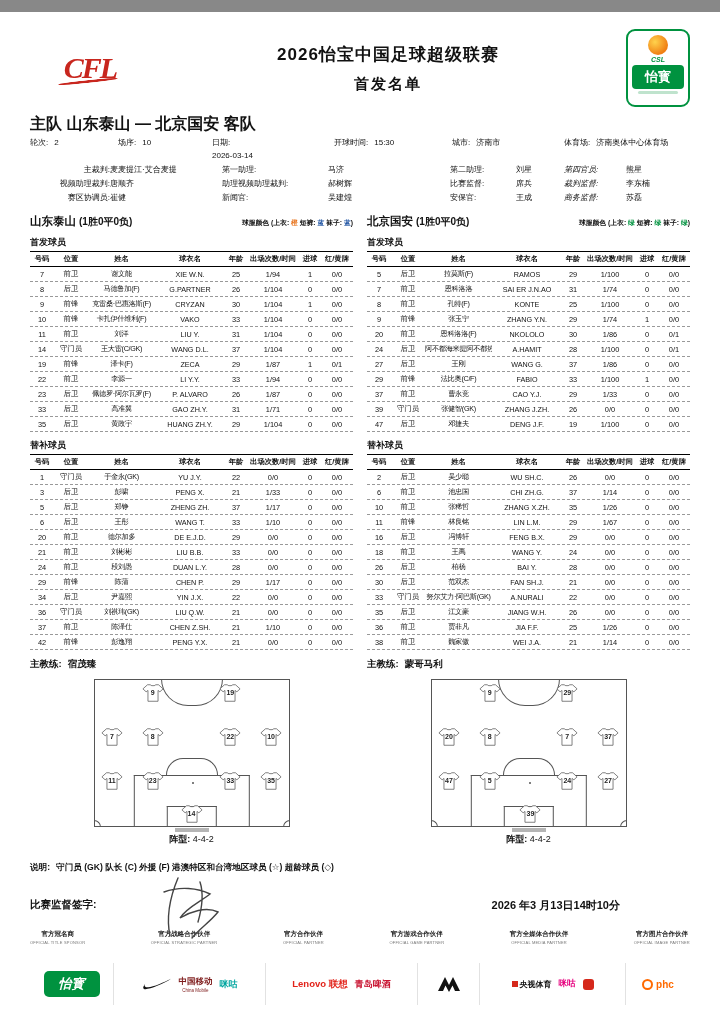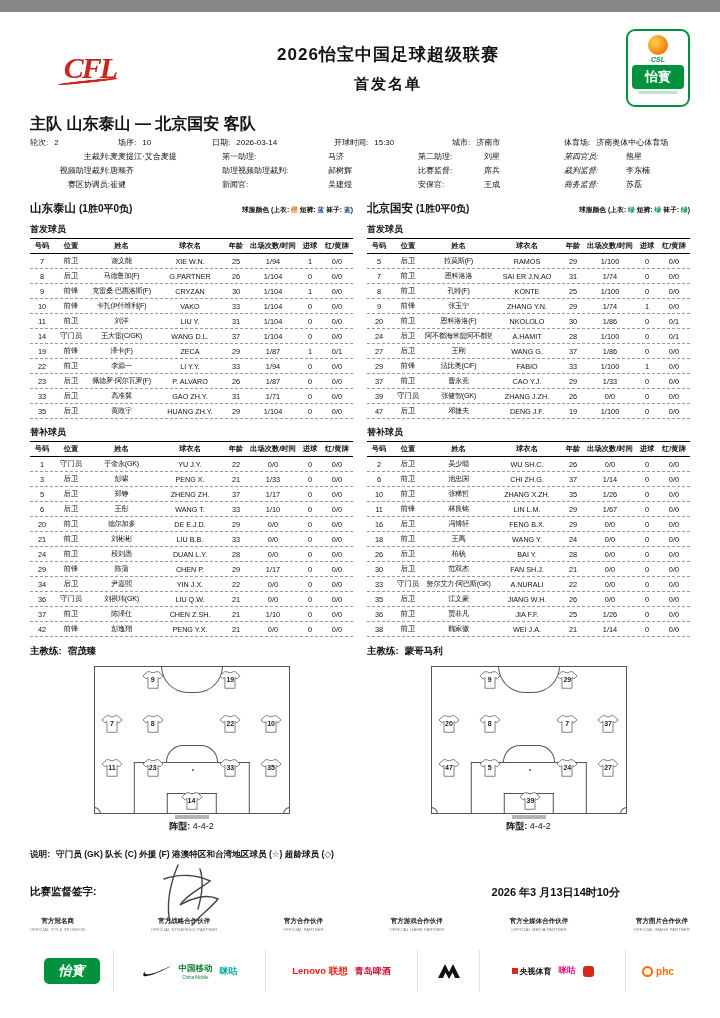--- a/index.html
+++ b/index.html
@@ -22,25 +22,25 @@
   .csl-word { font-size:7px; font-weight:bold; color:#00923f; font-style:italic; margin-top:1px;}
   .csl-band { margin-top:2px; width:52px; height:24px; background:#00923f; border-radius:4px; color:#fff; font-weight:bold; font-size:13px; text-align:center; line-height:24px; }
   .csl-tiny { margin-top:2px; width:40px; height:3px; background:#bfe3cd; border-radius:2px; }
   
   .matchup { font-size:16px; font-weight:bold; margin-top:4px; }
   .orow { display:flex; font-size:8px; line-height:13px; margin-top:1px; }
   .orow .pair { display:flex; }
   .plabel { color:#111; }
   .pvalue { color:#111; }
   .orow1 .pair:nth-child(1){width:88px;} .orow1 .pair:nth-child(2){width:94px;}
-  .orow1 .pair:nth-child(3){width:122px;} .orow1 .pair:nth-child(4){width:118px;}
+  .orow1 .pair:nth-child(3){width:122px;flex-direction:column;} .orow1 .pair:nth-child(4){width:118px;}
   .orow1 .pair:nth-child(5){width:112px;} .orow1 .pair:nth-child(6){flex:1;}
   .orow1 .plabel { margin-right:6px; }
   .orowN .pair:nth-child(1){width:192px;} .orowN .pair:nth-child(2){width:196px;}
-  .orowN .pair:nth-child(3){width:146px;} .orowN .pair:nth-child(4){flex:1;}
+  .orowN .pair:nth-child(3){width:146px;justify-content:center;} .orowN .pair:nth-child(4){flex:1;}
   .orowN .pair:nth-child(1) .plabel{width:80px;text-align:right;} .orowN .pair:nth-child(2) .plabel{width:106px;}
   .orowN .pair:nth-child(3) .plabel{width:66px;} .orowN .pair:nth-child(4) .plabel{width:62px;font-style:italic;}
   
   .teams { display:flex; gap:14px; margin-top:10px; }
   .team-col { flex:1; min-width:0; }
   .team-head { display:flex; align-items:baseline; }
   .team-name { font-size:11.5px; font-weight:bold; }
   .team-record { font-size:10px; font-weight:bold; margin-left:3px; }
   .kit { margin-left:auto; font-size:6.8px; font-weight:bold; white-space:nowrap; }
   .kc { font-weight:bold; }
@@ -82,21 +82,21 @@
   .datetime { margin-left:auto; margin-right:70px; font-size:11px; font-weight:bold; }
   .partners { display:flex; justify-content:space-between; margin-top:8px; }
   .partner { text-align:center; }
   .p-cn { font-size:6.5px; font-weight:bold; color:#222; display:block; }
   .p-en { font-size:4px; color:#777; display:block; letter-spacing:.2px; margin-top:1px; }
   .sponsors { display:flex; align-items:center; margin-top:14px; height:50px; }
   .sp-cell { display:flex; align-items:center; justify-content:center; gap:7px; height:42px; border-right:1px solid #e2e2e2; }
   .sp-cell:last-child { border-right:none; }
   .sp1{width:84px;} .sp2{width:152px;} .sp3{width:152px;} .sp4{width:62px;} .sp5{width:146px;} .sp6{width:64px;}
   .yibao-mark { background:#00923f; color:#fff; border-radius:5px; width:56px; height:26px; font-weight:bold; font-style:italic; font-size:13px; text-align:center; line-height:26px; position:relative;}
-  .cm-block { text-align:center; color:#15803d; }
+  .cm-block { text-align:center; color:#7f1d1d; }
   .cm-main { font-size:8.5px; font-weight:bold; display:block; }
   .cm-sub { font-size:4.5px; display:block; }
   .migu { color:#00a6a0; font-weight:bold; font-size:9px; }
   .lenovo { color:#e2231a; font-weight:bold; font-size:9.5px; }
   .tsingtao { color:#c8102e; font-weight:bold; font-size:9px; }
   .cctv { font-size:8px; font-weight:bold; color:#111; display:flex; align-items:center; gap:2px;justify-content:flex-end;}
   .cctv i { width:6px; height:6px; background:#d5281b; display:inline-block; }
   .migu2 { color:#e6007e; font-weight:bold; font-size:8.5px; }
   .red-dot-logo { width:11px; height:11px; background:#d5281b; border-radius:3px; }
   .phc { display:flex; align-items:center; gap:3px; color:#ff6a00; font-weight:bold; font-size:10px; }

